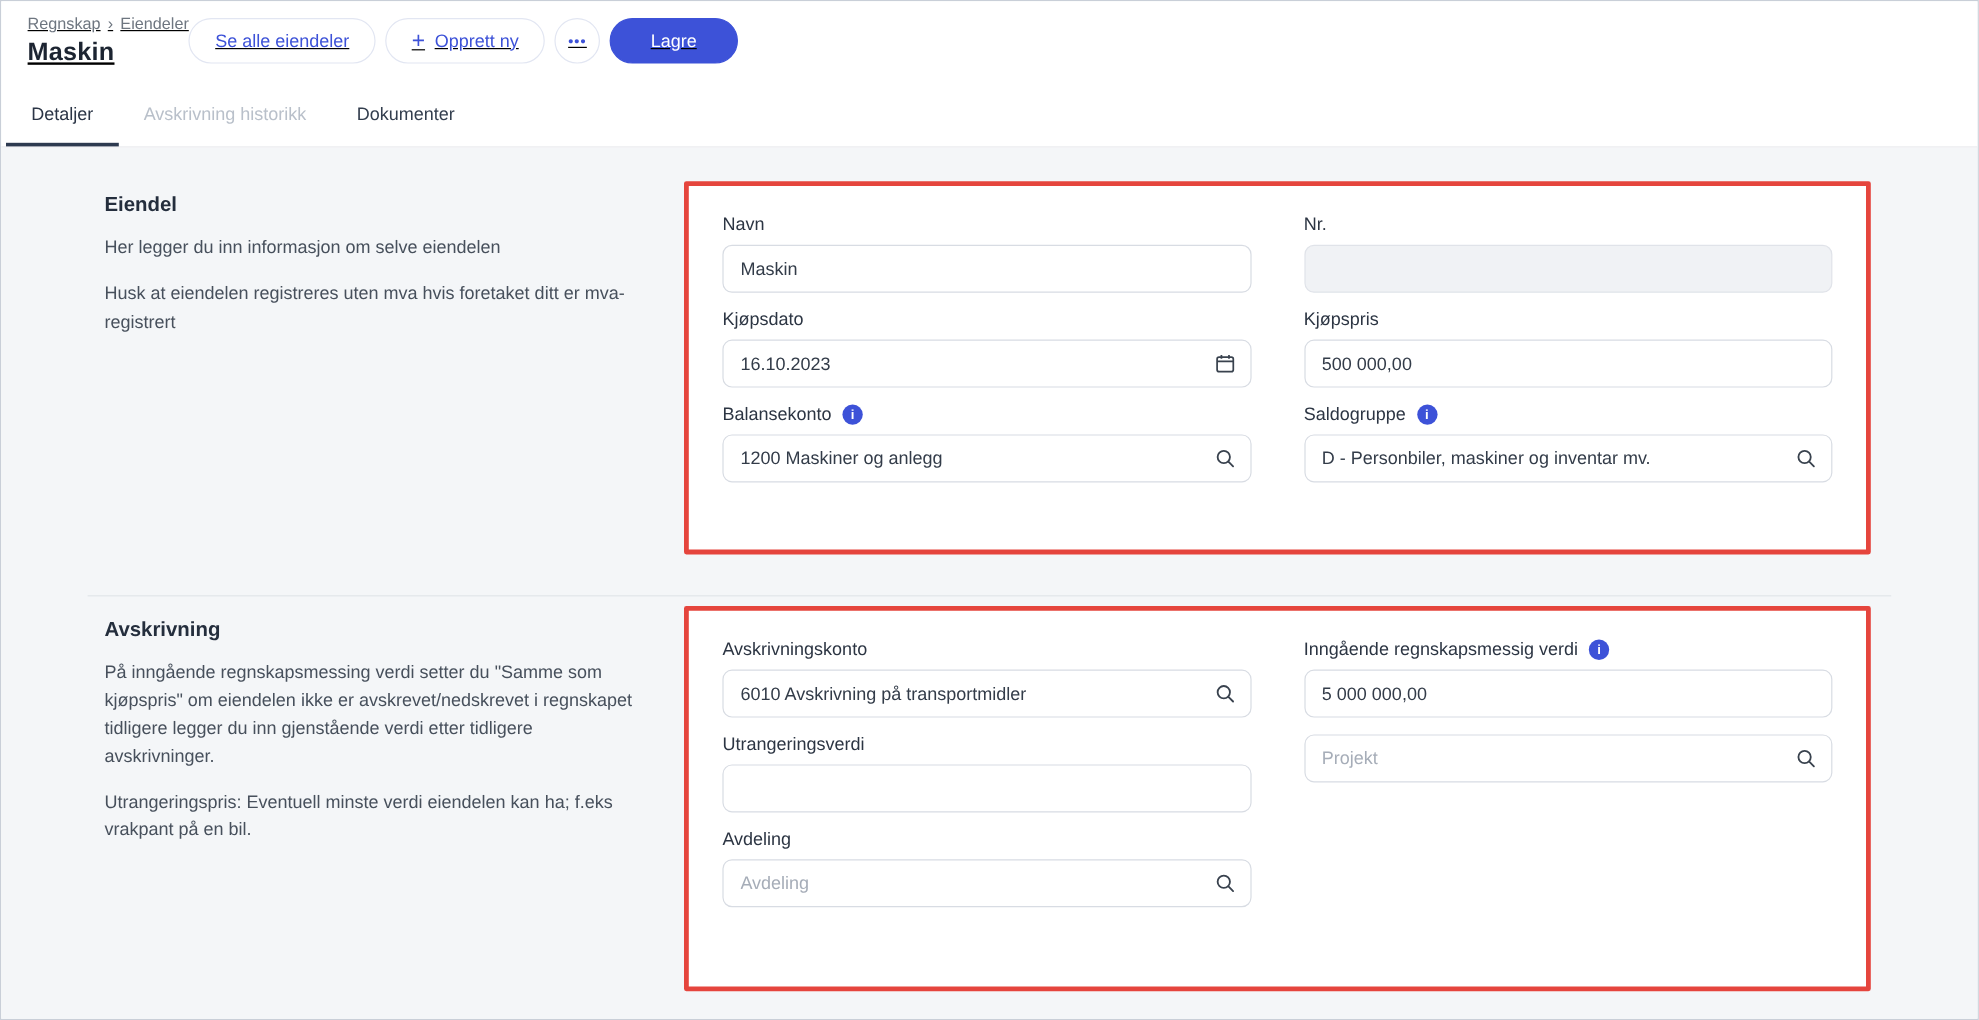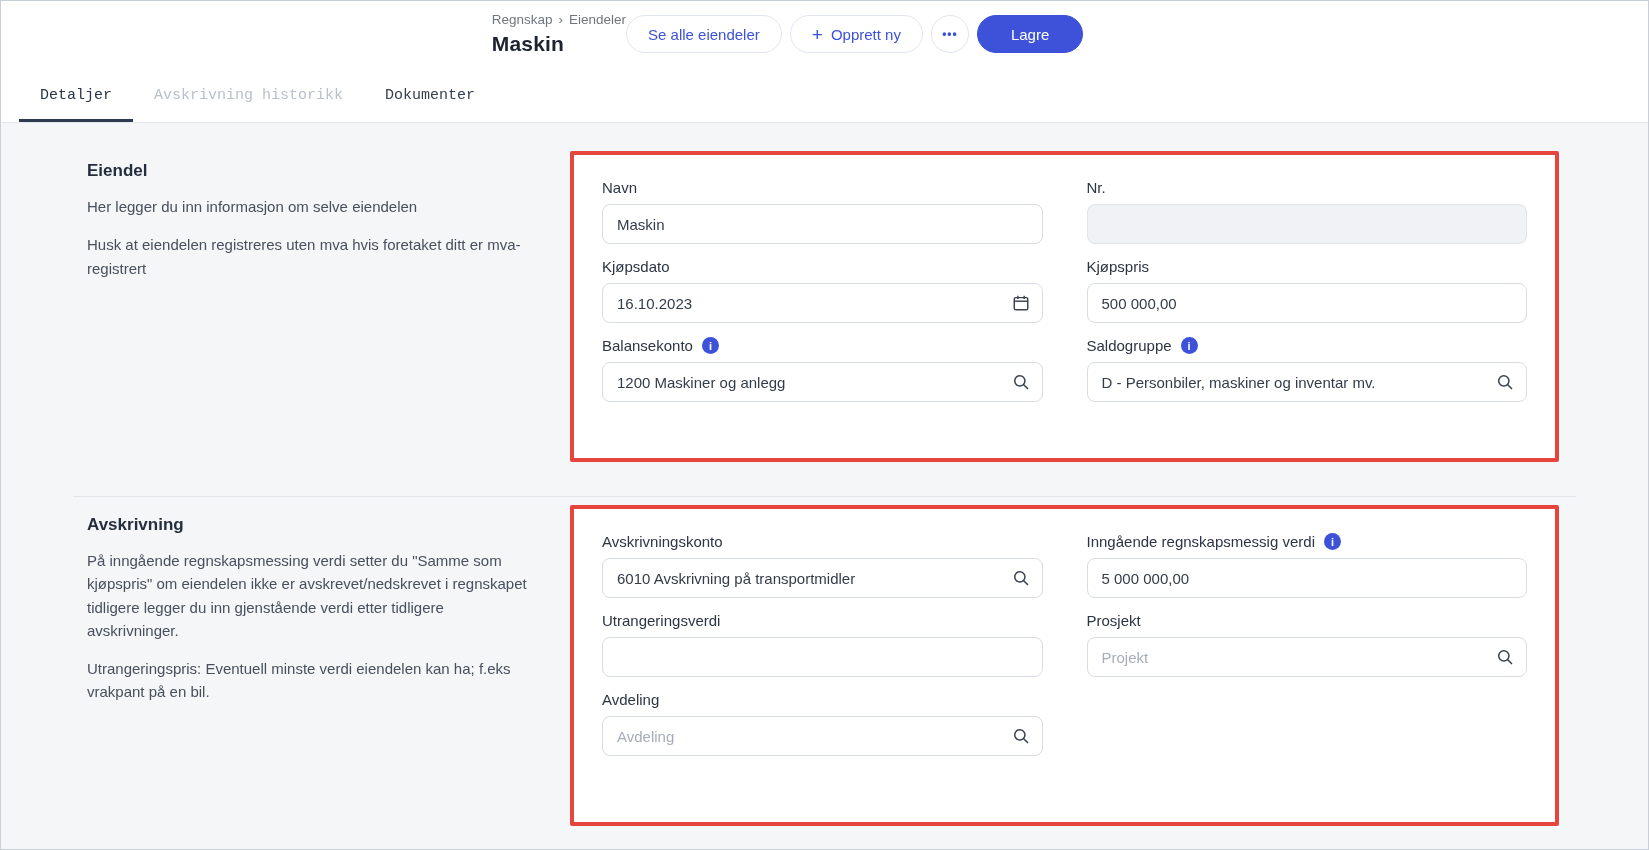--- a/index.html
+++ b/index.html
@@ -16,43 +16,44 @@
   body{
     width:1649px;height:850px;
     font-family:"Liberation Sans","DejaVu Sans",sans-serif;
     background:#fff;
     border:1px solid #c9cfd8;
     overflow:hidden;
     position:relative;
   }
   
   .topbar{
-    display:flex;justify-content:center;align-items:flex-start;
+    display:flex;justify-content:flex-start;align-items:flex-start;
     background:#fff;
     padding:11px 96px 10px 22px;
     height:70px;
+    text-decoration:underline;
   }
   .breadcrumb{font-size:13.5px;color:var(--text-muted);display:flex;gap:6px;align-items:center;}
   .breadcrumb a{color:var(--text-muted);text-decoration:none;cursor:pointer;}
   .page-title{font-size:21px;font-weight:700;color:#1c2431;margin-top:5px;letter-spacing:.2px;}
   .topbar-actions{display:flex;align-items:center;gap:8px;margin-top:3px;}
   .btn{
     height:38px;border-radius:19px;font-size:15px;
     display:inline-flex;align-items:center;justify-content:center;
     cursor:pointer;background:#fff;border:1px solid #e2e6f2;color:var(--accent);
     padding:0 21px;white-space:nowrap;
   }
   .btn .plus{font-size:19px;font-weight:400;margin-right:8px;line-height:1;}
   .btn-more{width:38px;padding:0;border-radius:50%;font-size:12px;letter-spacing:1px;font-weight:700;}
   .btn-primary{background:var(--accent);border-color:var(--accent);color:#fff;padding:0 33px;}
   
   .tabbar{
     display:flex;align-items:stretch;background:#fff;
     border-bottom:1px solid #e6e8ec;
-    padding-left:18px;height:52px;font-family:Liberation Mono, monospace;
+    padding-left:4px;height:52px;
   }
   .tab{
     display:flex;align-items:center;
     padding:0 21px;font-size:15px;color:#333e4e;
     border-bottom:3px solid transparent;cursor:pointer;
   }
   .tab.active{border-bottom-color:#2d3a50;color:#2b3546;}
   .tab.muted{color:#b9c0ca;}
   
   .content{background:var(--bg-gray);height:calc(850px - 70px - 52px);overflow:hidden;}
@@ -257,23 +258,20 @@
         <div class="field">
           <div class="field-label">
             <span>Utrangeringsverdi</span>
           </div>
           <div class="input-wrap">
             <input type="text" value="" style="">
           </div>
         </div>
 
         <div class="field">
-          <div class="field-label">
-            <span>Prosjekt</span>
-          </div>
           <div class="input-wrap has-icon">
             <input type="text" placeholder="Projekt" style="">
             <span class="input-icon">
               <svg width="18" height="18" viewBox="0 0 20 20" fill="none" stroke="#39424e" stroke-width="1.7">
                 <circle cx="8.7" cy="8.7" r="5.7"></circle>
                 <line x1="13" y1="13" x2="17.3" y2="17.3" stroke-linecap="round"></line>
               </svg>
             </span>
           </div>
         </div>

